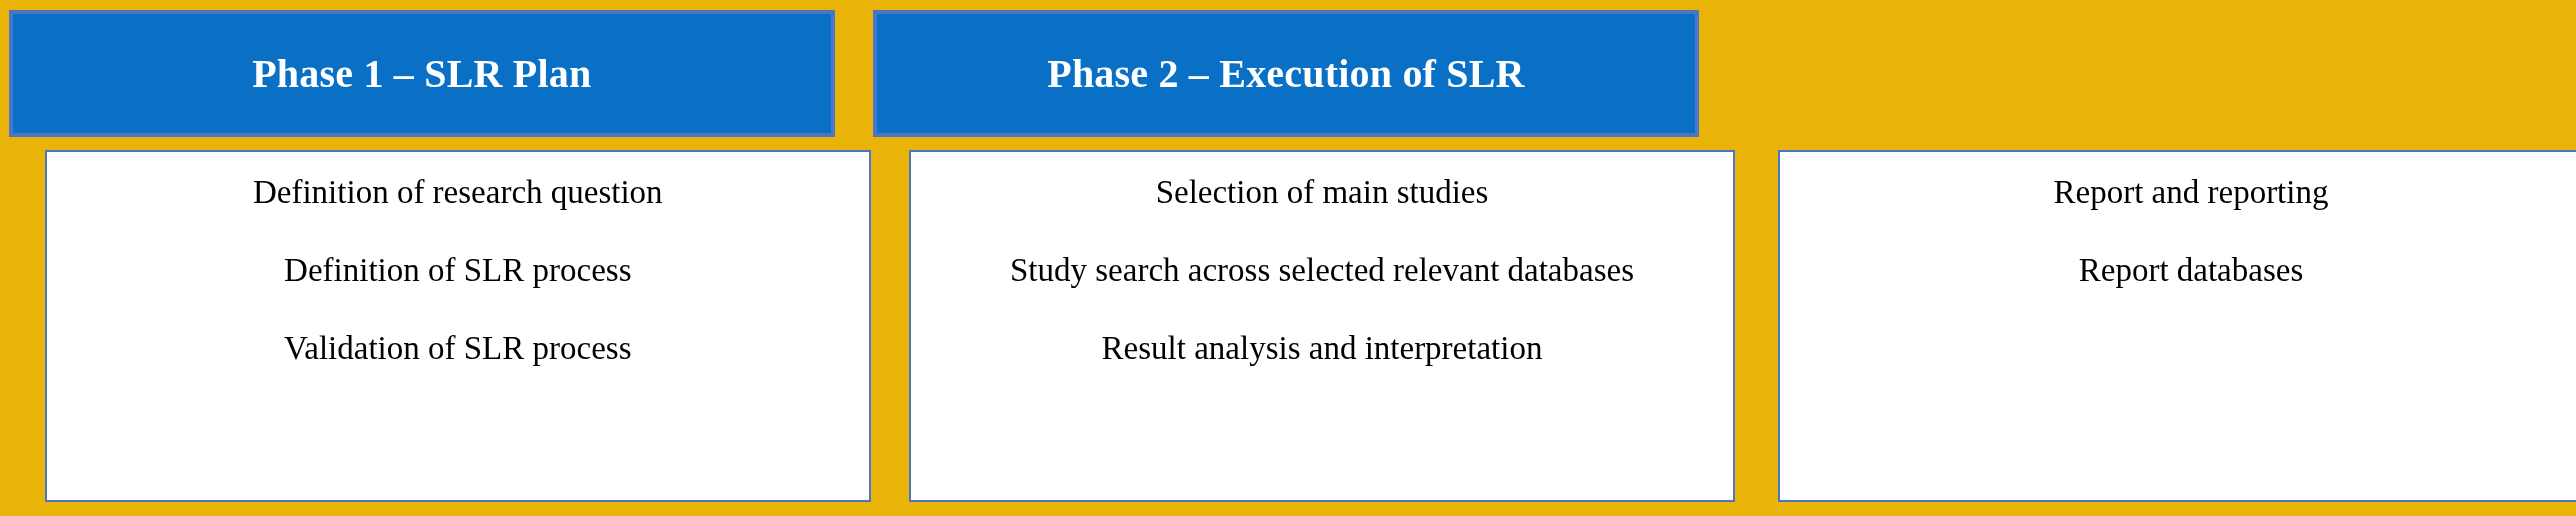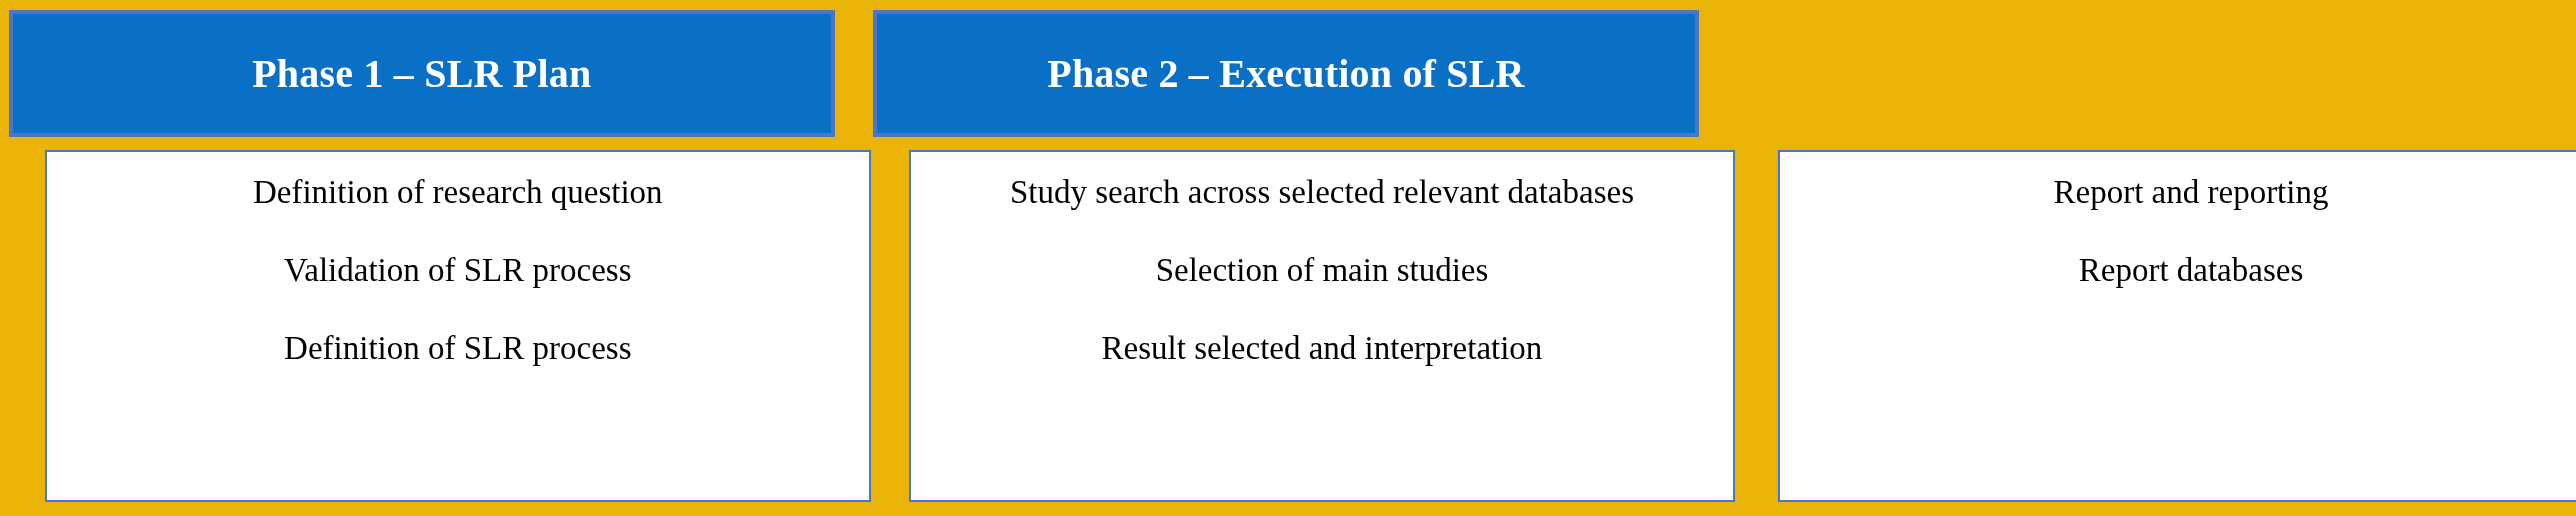--- a/index.html
+++ b/index.html
@@ -96,33 +96,33 @@
 <body>
 
 <div id="diagram">
 
   <div class="phase-column col-1">
     <div class="phase-header">
       <span class="phase-header-title">Phase 1 – SLR Plan</span>
     </div>
     <div class="phase-body">
       <span class="phase-item">Definition of research question</span>
+      <span class="phase-item">Definition of SLR process</span>
       <span class="phase-item">Validation of SLR process</span>
-      <span class="phase-item">Definition of SLR process</span>
     </div>
   </div>
 
   <div class="phase-column col-2">
     <div class="phase-header">
       <span class="phase-header-title">Phase 2 – Execution of SLR</span>
     </div>
     <div class="phase-body">
+      <span class="phase-item">Selection of main studies</span>
       <span class="phase-item">Study search across selected relevant databases</span>
-      <span class="phase-item">Selection of main studies</span>
-      <span class="phase-item">Result selected and interpretation</span>
+      <span class="phase-item">Result analysis and interpretation</span>
     </div>
   </div>
 
   <div class="phase-column col-3">
     <div class="phase-body">
       <span class="phase-item">Report and reporting</span>
       <span class="phase-item">Report databases</span>
     </div>
   </div>
 

